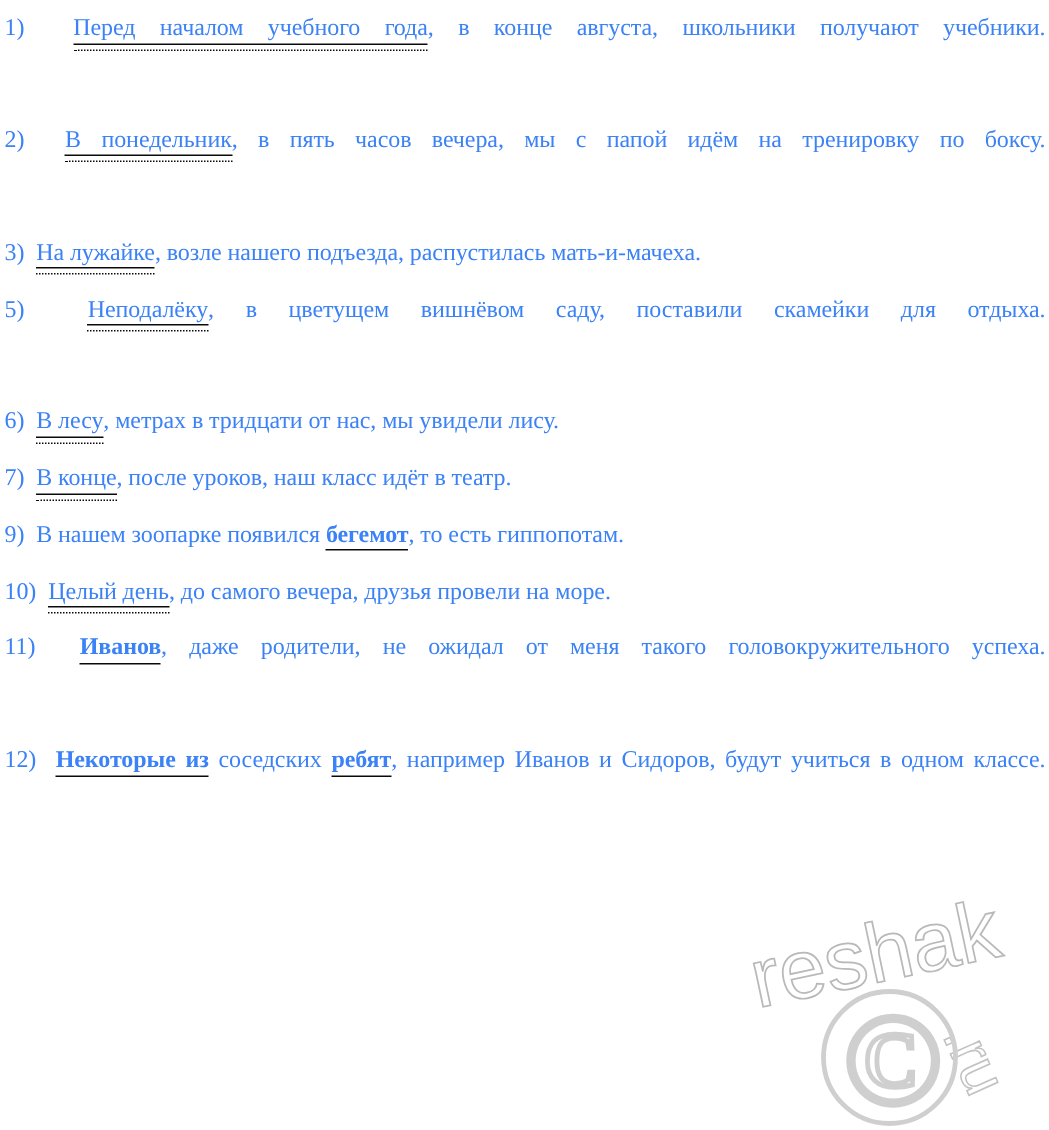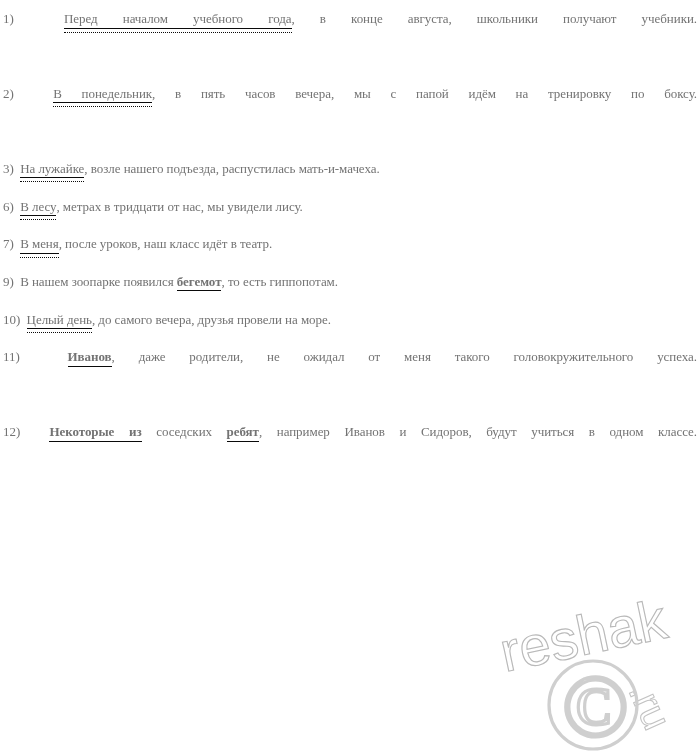--- a/index.html
+++ b/index.html
@@ -18,26 +18,26 @@
 
   #page {
     position: relative;
     width: 699px;
     height: 753px;
     box-sizing: border-box;
     padding: 0px 2px 0 3px;
   }
 
   .answer {
-    font-size: 13px;
+    font-size: 16px;
     line-height: 37.2px;
     text-align: justify;
     text-justify: inter-word;
     margin: 0 0 0.5px 0;
-    color: #737373;
+    color: #3b82f6;
     letter-spacing: -0.05px;
     position: relative;
     z-index: 2;
   }
   
   .answer::after {
     content: "";
     display: inline-block;
     width: 100%;
   }
@@ -144,29 +144,33 @@
     <span>2)&nbsp;</span>
     <span class="u-double">В понедельник</span><span>, в пять часов вечера, мы с папой идём на тренировку по боксу.</span>
   </p>
 
   <p class="answer nostretch">
     <span>3)&nbsp;</span>
     <span class="u-double">На лужайке</span><span>, возле нашего подъезда, распустилась мать-и-мачеха.</span>
   </p>
 
 
+  <p class="answer">
+    <span>5)&nbsp;</span>
+    <span class="u-double">Неподалёку</span><span>, в цветущем вишнёвом саду, поставили скамейки для отдыха.</span>
+  </p>
 
   <p class="answer nostretch">
     <span>6)&nbsp;</span>
     <span class="u-double">В лесу</span><span>, метрах в тридцати от нас, мы увидели лису.</span>
   </p>
 
   <p class="answer nostretch">
     <span>7)&nbsp;</span>
-    <span class="u-double">В меня</span><span>, после уроков, наш класс идёт в театр.</span>
+    <span class="u-double">В конце</span><span>, после уроков, наш класс идёт в театр.</span>
   </p>
 
 
   <p class="answer nostretch">
     <span>9)&nbsp;</span>
     <span>В нашем зоопарке появился </span><span class="u-single">бегемот</span><span>, то есть гиппопотам.</span>
   </p>
 
   <p class="answer nostretch">
     <span>10)&nbsp;</span>

